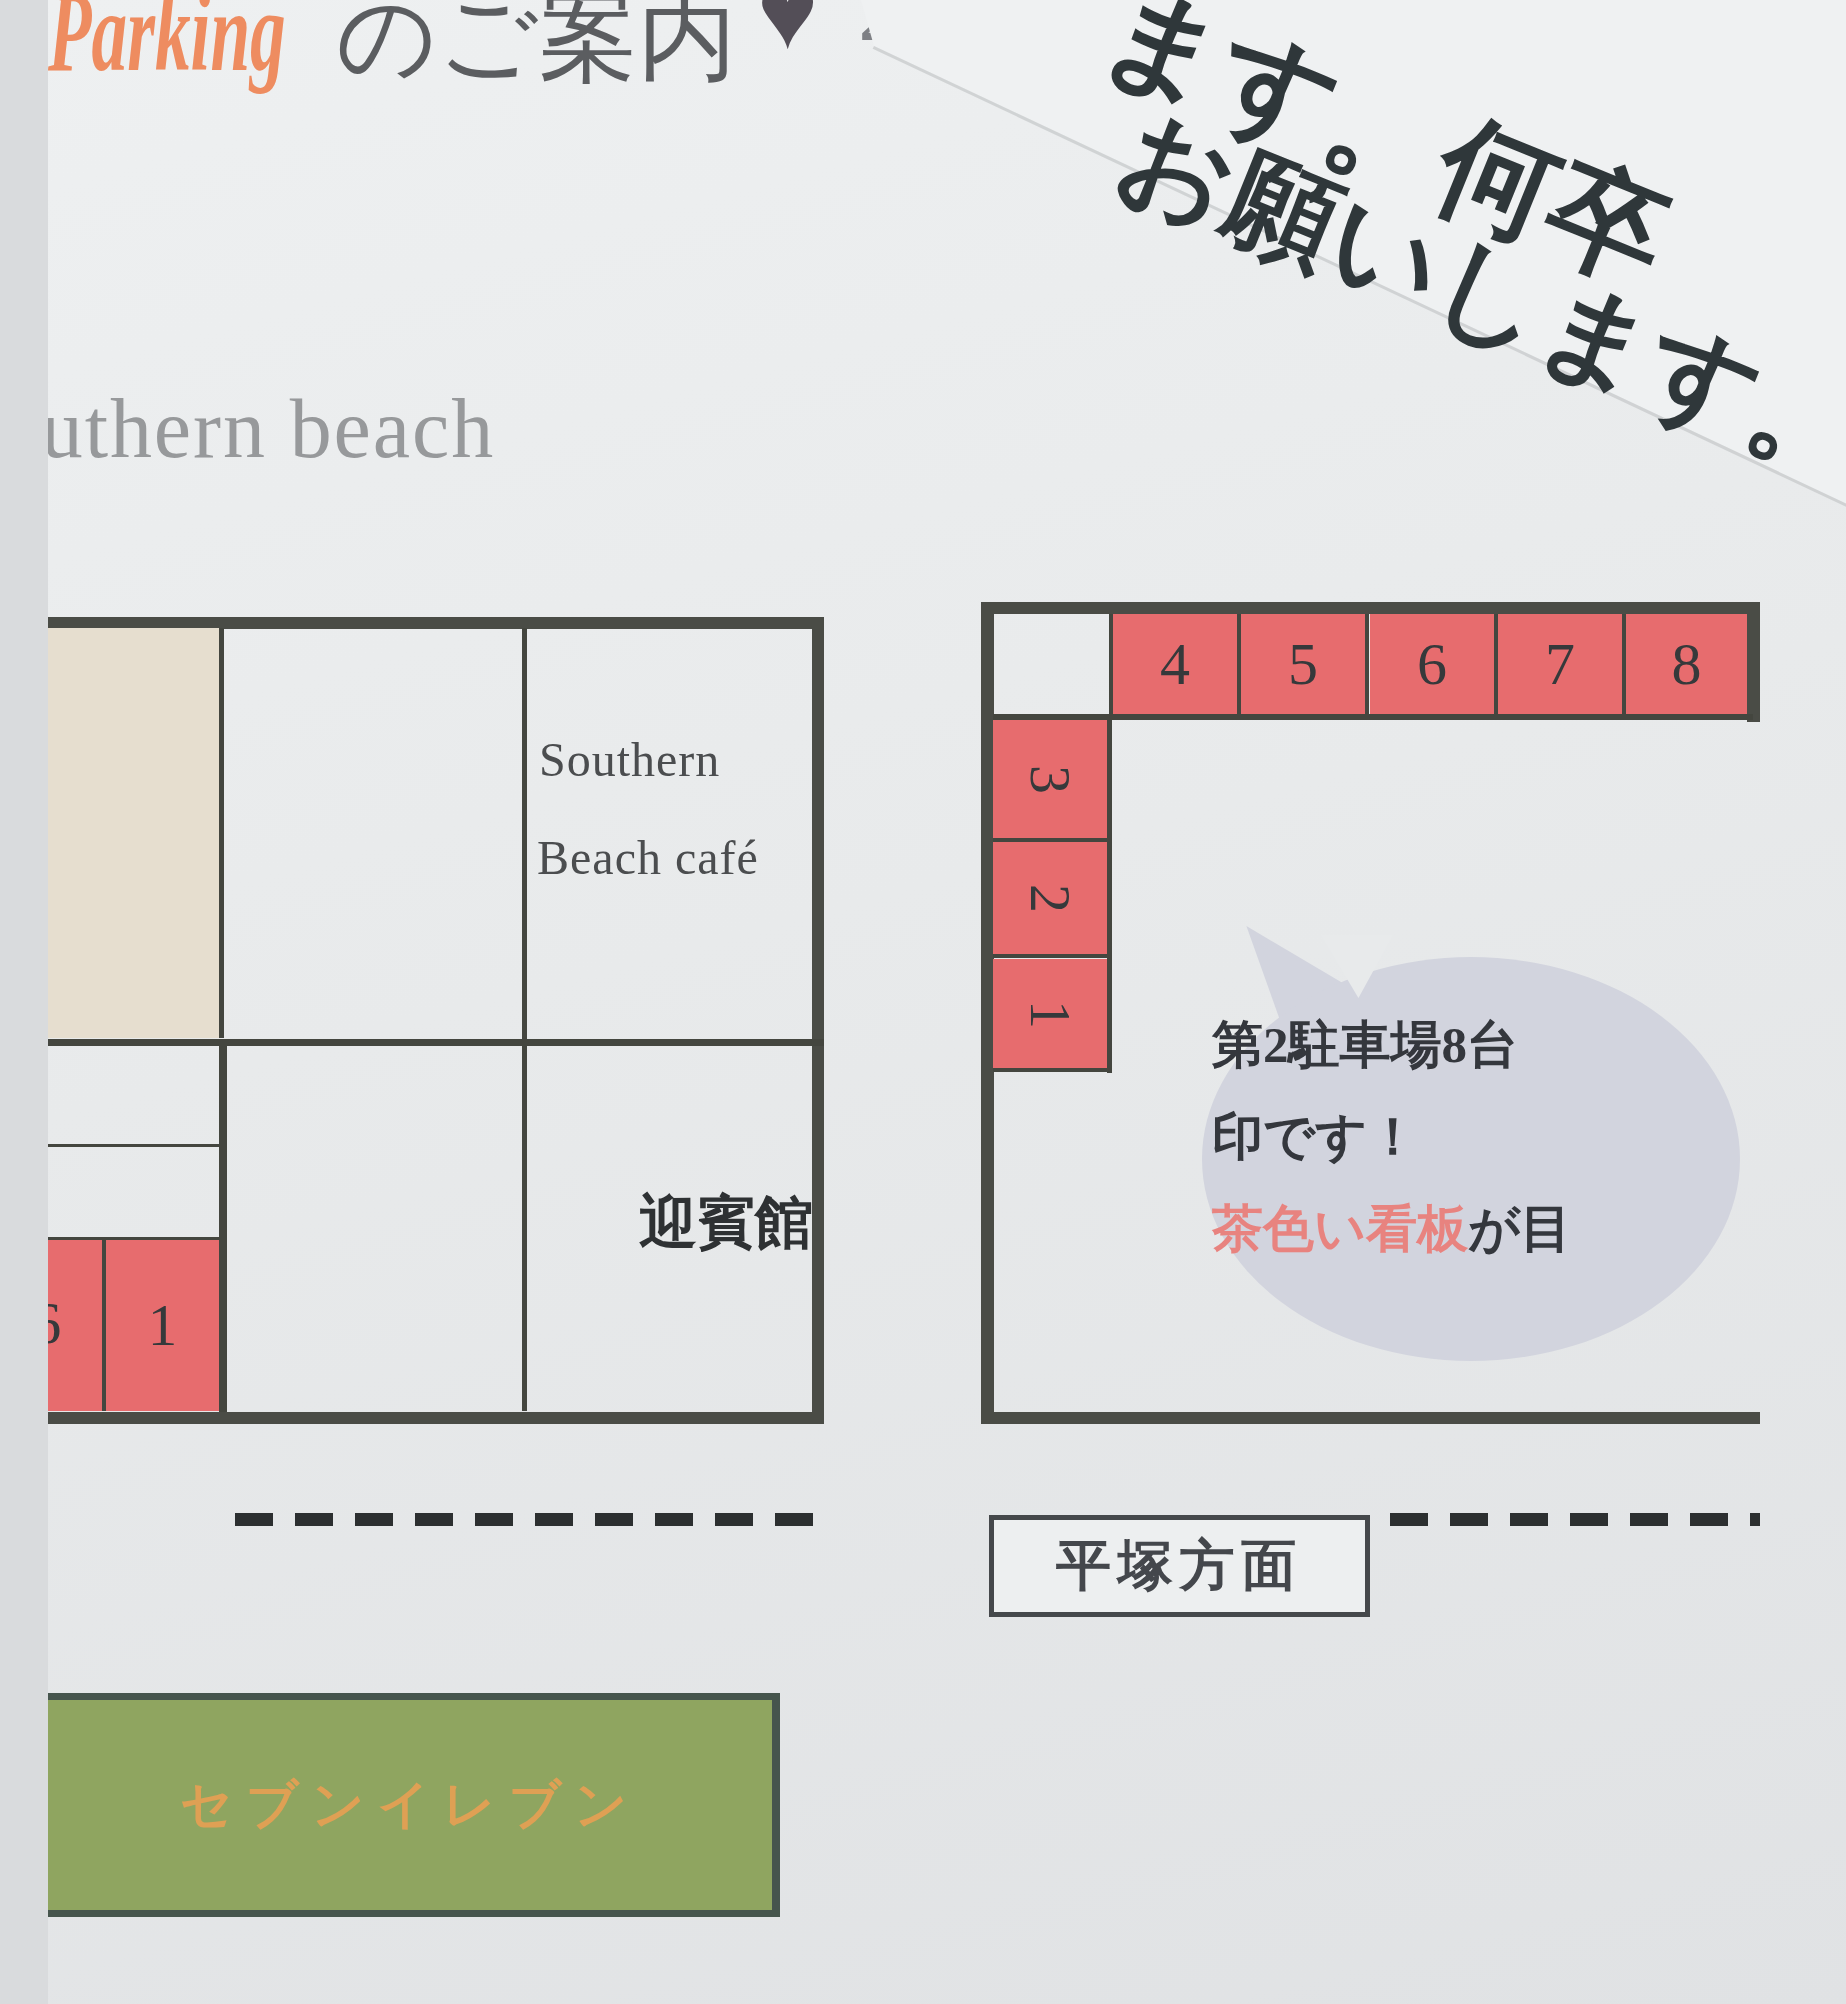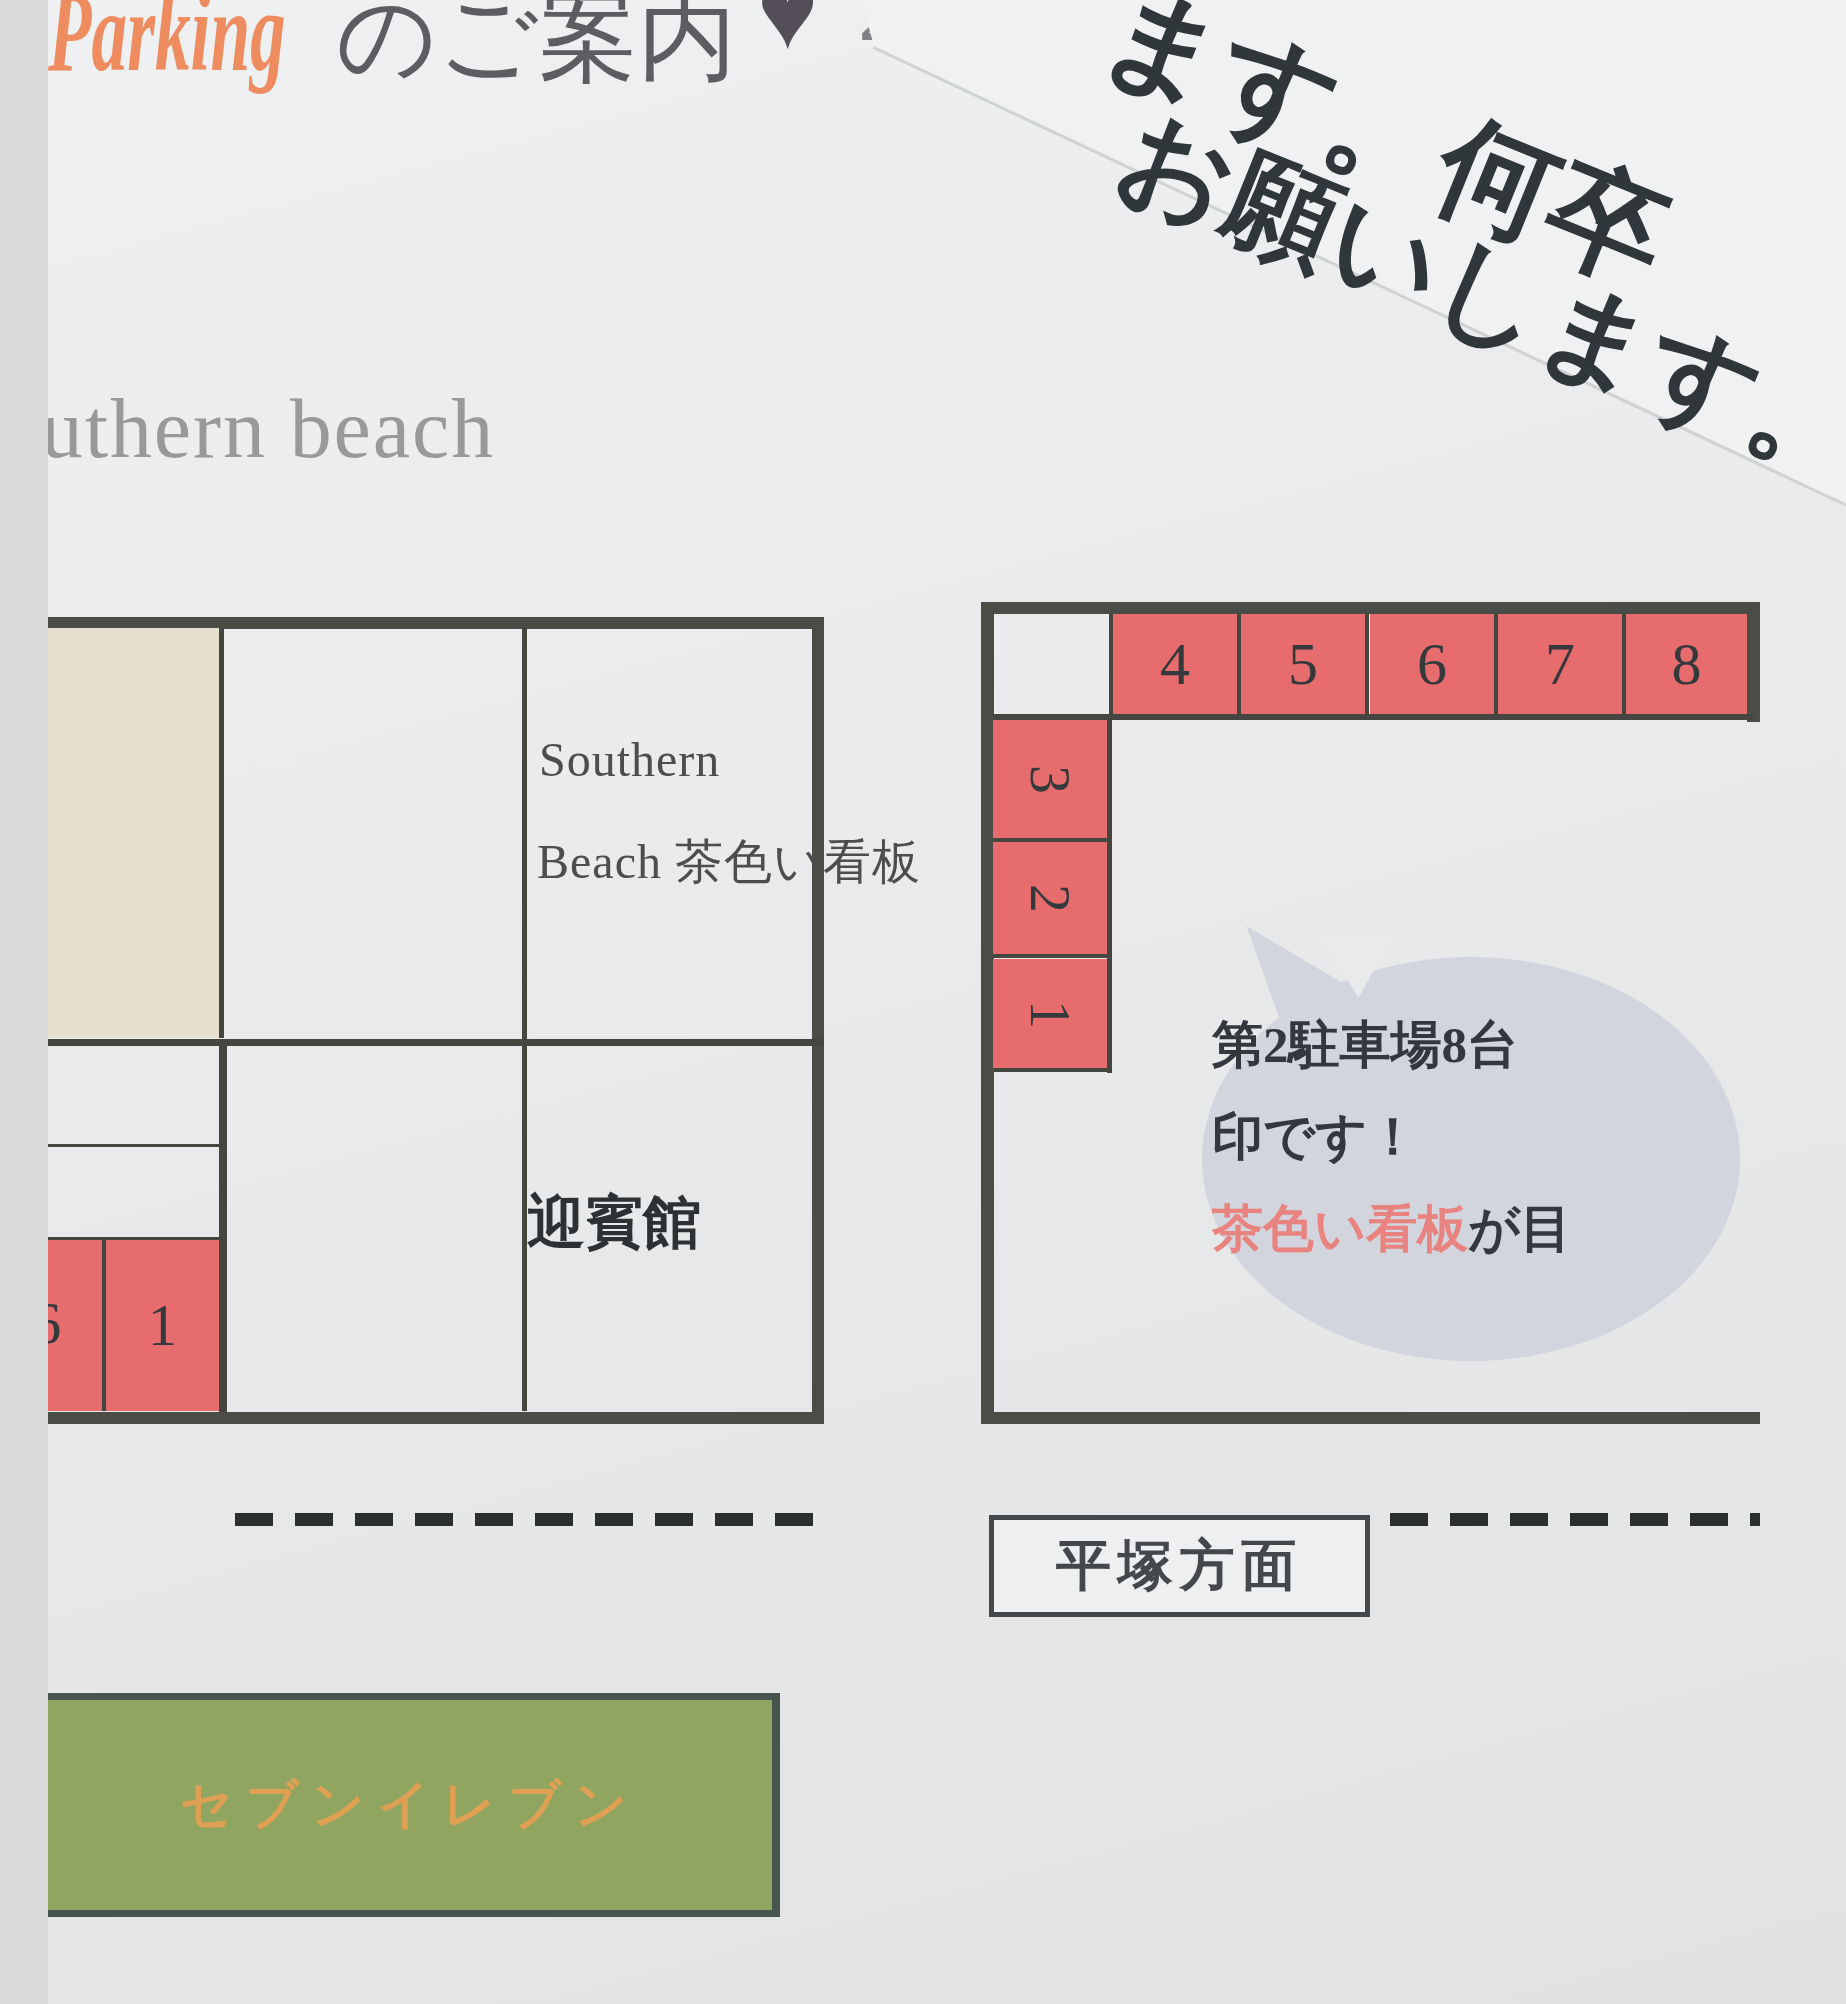--- a/index.html
+++ b/index.html
@@ -40,23 +40,23 @@
   <div class="abs bar" style="left:0;top:1412px;width:776px;height:11.5px;"></div>
 
   <div class="abs" style="left:0;top:628px;width:171px;height:410px;background:#e6decf;"></div>
   <div class="abs thinline" style="left:171px;top:628px;width:4.8px;height:410px;"></div>
   <div class="abs thinline" style="left:171px;top:1039px;width:7.7px;height:373px;"></div>
   <div class="abs thinline" style="left:474px;top:628px;width:4.8px;height:783px;"></div>
   <div class="abs thinline" style="left:0;top:1039px;width:776px;height:7.2px;"></div>
   <div class="abs thinline" style="left:0;top:1144px;width:176px;height:3.4px;"></div>
 
   <div class="abs cafe" style="left:491px;top:732px;">Southern</div>
-  <div class="abs cafe" style="left:489px;top:830px;">Beach 茶色い看板</div>
+  <div class="abs cafe" style="left:489px;top:830px;">Beach café</div>
 
-  <div class="abs maplabel" style="left:479px;top:1184px;width:286px;text-align:left;font-size:58px;font-weight:700;">迎賓館</div>
+  <div class="abs maplabel" style="left:479px;top:1184px;width:286px;text-align:right;font-size:58px;font-weight:700;">迎賓館</div>
 
   <div class="abs thinline" style="left:0;top:1237px;width:176px;height:3.8px;"></div>
   <div class="abs redcell" style="left:0;top:1240px;width:54px;height:171px;overflow:visible;">
       <span class="spotnum abs" style="left:-16.3px;top:49px;">6</span>
   </div>
   <div class="abs thinline" style="left:54px;top:1240px;width:3.8px;height:171px;"></div>
   <div class="abs redcell cell-center" style="left:58px;top:1240px;width:113px;height:171px;">
       <span class="spotnum">1</span>
   </div>
 

